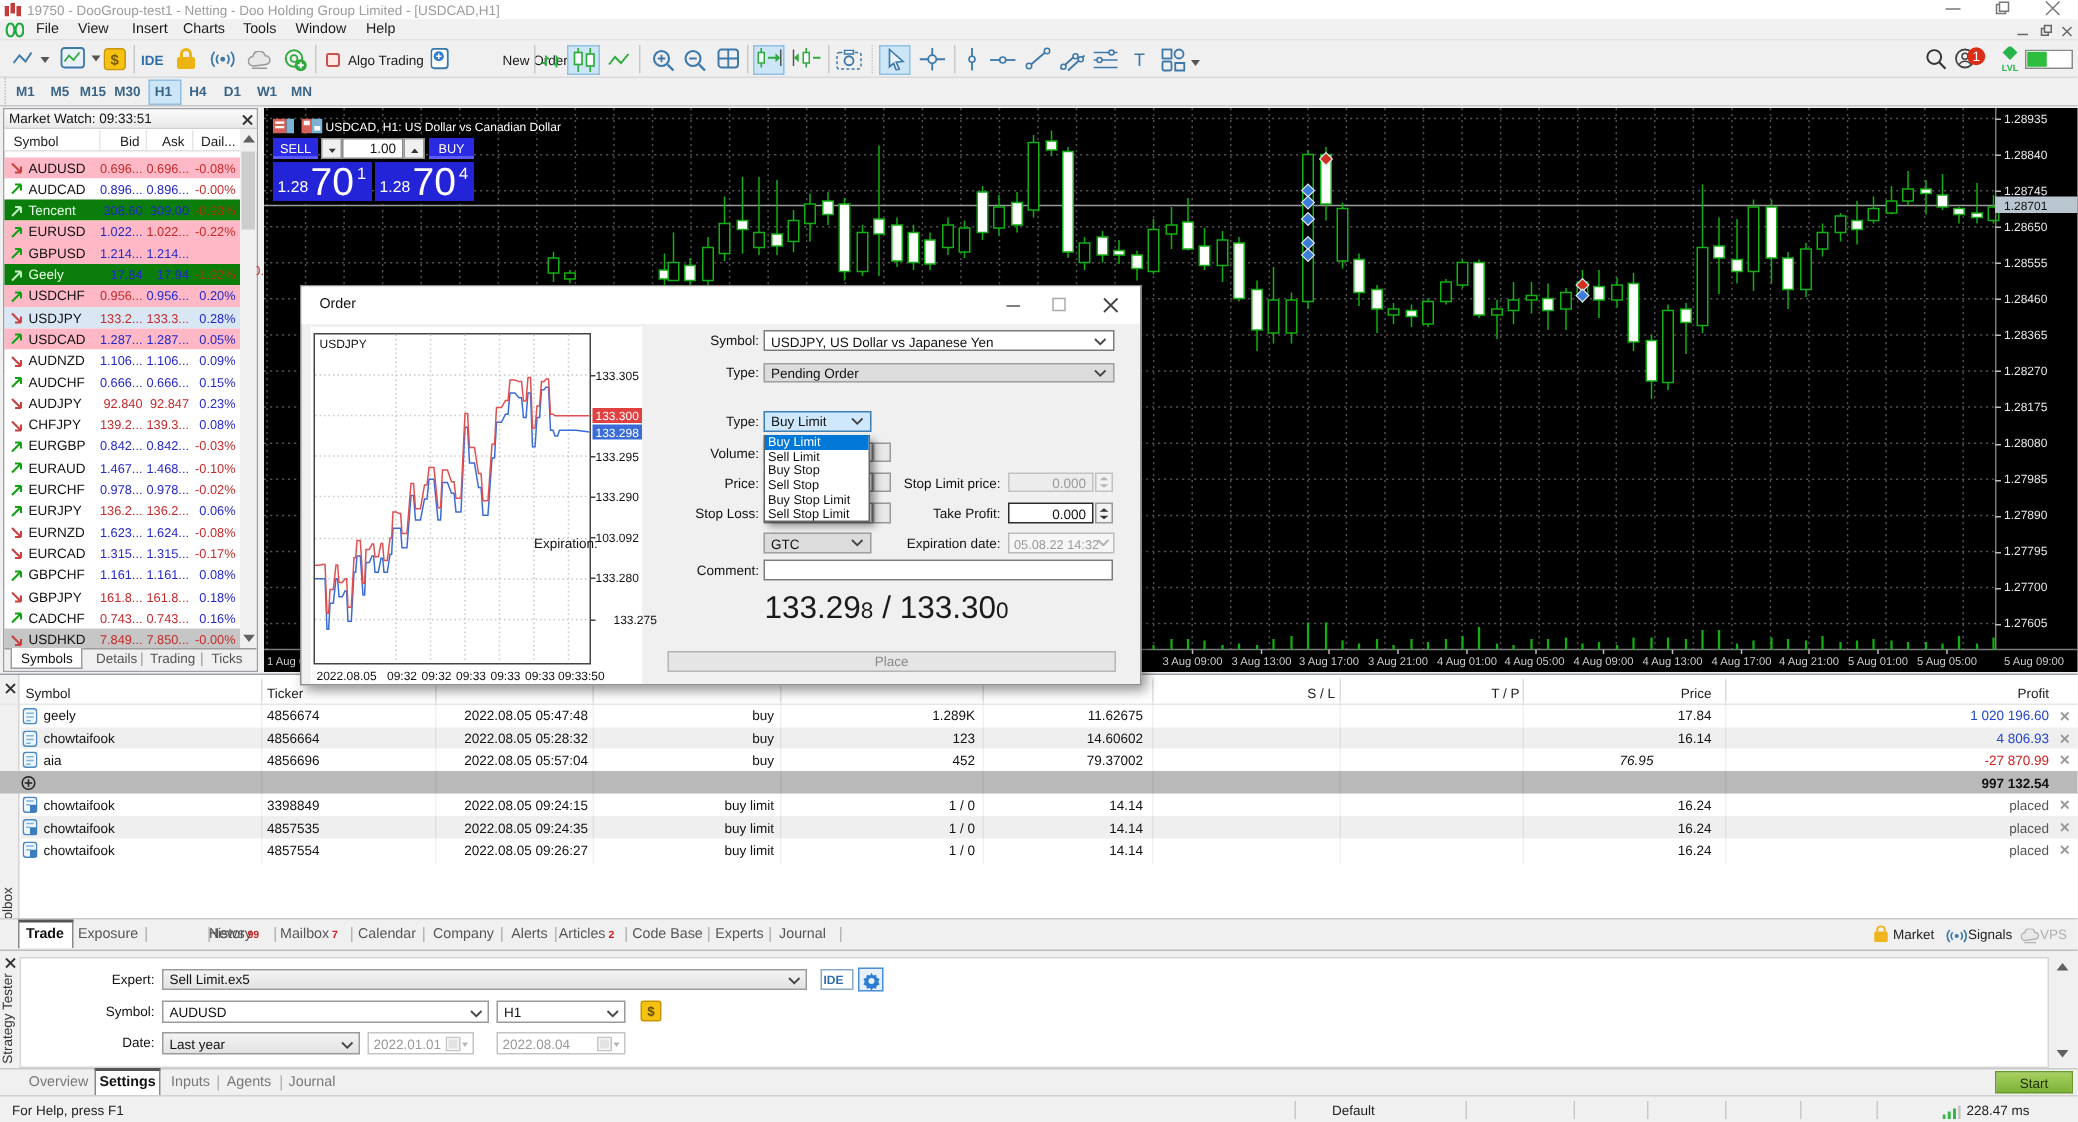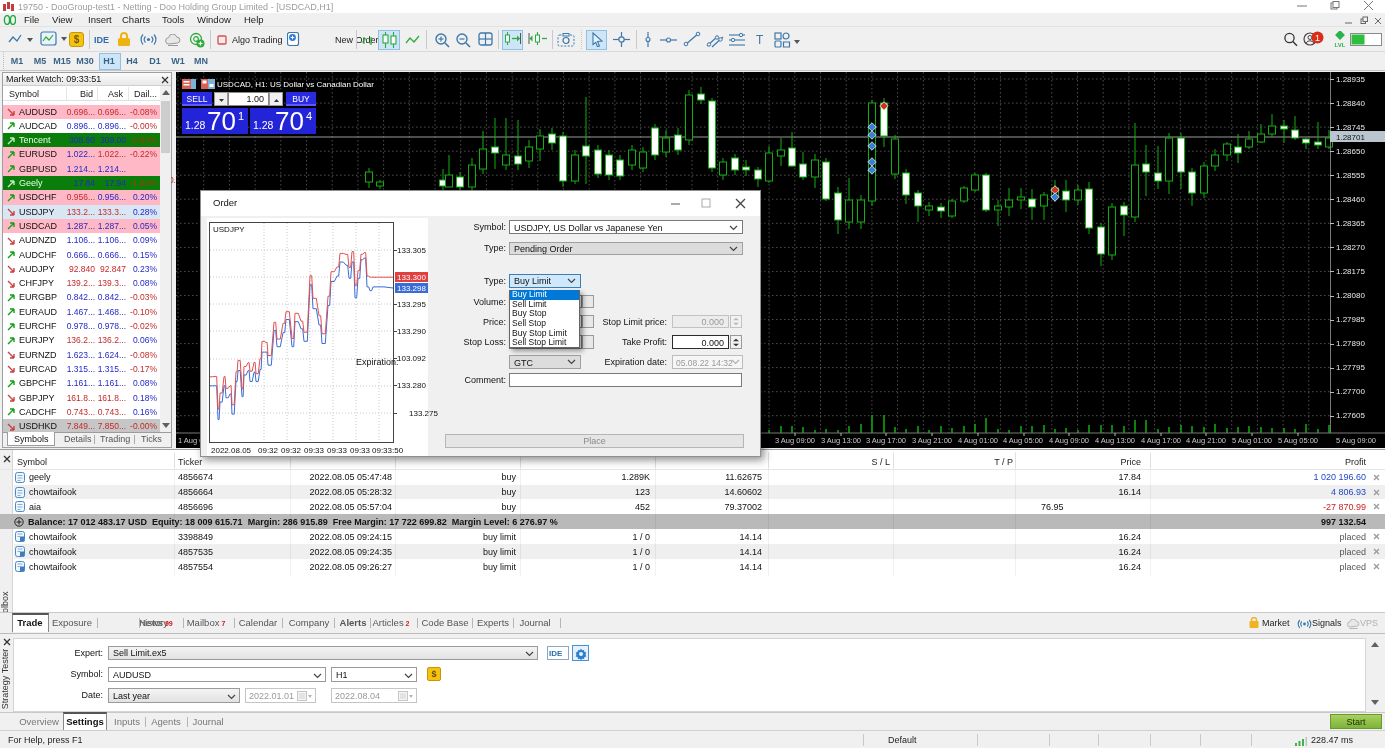--- a/index.html
+++ b/index.html
@@ -948,20 +948,21 @@
       <path d="M1 1 L4.5 4.5 L8 1" fill="none" stroke="#444" stroke-width="1.2"></path>
     </svg>
     <div class="tx" style="left:316px;top:165.5px;width:150px;text-align:right;font-size:9px;color:#111;">Expiration date:</div>
     <div class="abs" style="left:471px;top:164px;width:71px;height:13.5px;background:#f6f6f6;border:1px solid #bcbcbc;"></div>
     <div class="tx" style="left:475px;top:167px;font-size:8.5px;color:#9a9a9a;">05.08.22 14:32</div>
     <svg class="abs" style="left:530px;top:168px" width="9" height="6">
       <path d="M1 1 L4.5 4.5 L8 1" fill="none" stroke="#b0b0b0" stroke-width="1.2"></path>
     </svg>
     <div class="tx" style="left:155px;top:183.5px;width:150px;text-align:right;font-size:9px;color:#111;">Comment:</div>
     <div class="abs" style="left:308px;top:181.5px;width:233px;height:14px;background:#fff;border:1px solid #7a7a7a;"></div>
+    <div class="tx" style="left:240px;top:203px;width:300px;text-align:center;font-size:21px;color:#1a1a1a;">133.29<span style="font-size:15px;">8</span> / 133.30<span style="font-size:15px;">0</span></div>
     <div class="abs" style="left:244px;top:243px;width:299px;height:14px;background:#e5e5e5;border:1px solid #b5b5b5;"></div>
     <div class="tx" style="left:244px;top:245px;width:299px;text-align:center;font-size:9px;color:#8a8a8a;">Place</div>
     <div class="tx" style="left:155px;top:85px;width:150px;text-align:right;font-size:9px;color:#111;">Type:</div>
     <div class="abs" style="left:308px;top:82.5px;width:72px;height:14.5px;background:#cfe8fc;border:1px solid #3d7fb5;"></div>
     <div class="tx" style="left:313px;top:85px;font-size:9px;color:#111;">Buy Limit</div>
     <svg class="abs" style="left:366px;top:87px" width="9" height="6">
       <path d="M1 1 L4.5 4.5 L8 1" fill="none" stroke="#444" stroke-width="1.2"></path>
     </svg>
     <div class="abs" style="left:308px;top:98.5px;width:71px;height:58px;background:#fff;border:1px solid #666;box-shadow:3px 3px 5px rgba(0,0,0,0.4);"></div>
     <div class="abs" style="left:309px;top:99.0px;width:69px;height:9.7px;background:#0078d7;"></div>
@@ -1037,33 +1038,32 @@
       <line x1="2.5" y1="3.5" x2="7.5" y2="3.5" stroke="#7fb2dd"></line>
       <line x1="2.5" y1="6" x2="7.5" y2="6" stroke="#7fb2dd"></line>
       <line x1="2.5" y1="8.5" x2="5.5" y2="8.5" stroke="#7fb2dd"></line>
     </svg>
     <div class="tx" style="left:29px;top:51.900000000000006px;font-size:9px;color:#111;">aia</div>
     <div class="tx" style="left:178px;top:51.900000000000006px;font-size:9px;color:#111;">4856696</div>
     <div class="tx" style="left:292px;top:51.900000000000006px;width:100px;text-align:right;font-size:9px;color:#111;">2022.08.05 05:57:04</div>
     <div class="tx" style="left:416px;top:51.900000000000006px;width:100px;text-align:right;font-size:9px;color:#111;">buy</div>
     <div class="tx" style="left:550px;top:51.900000000000006px;width:100px;text-align:right;font-size:9px;color:#111;">452</div>
     <div class="tx" style="left:662px;top:51.900000000000006px;width:100px;text-align:right;font-size:9px;color:#111;">79.37002</div>
-    <div class="tx" style="left:1041px;top:51.900000000000006px;width:100px;text-align:left;font-size:9px;color:#111;">76.95</div>
+    <div class="tx" style="left:1041px;top:51.900000000000006px;width:100px;text-align:center;font-size:9px;color:#111;font-style:italic;">76.95</div>
     <div class="tx" style="left:1166px;top:51.900000000000006px;width:200px;text-align:right;font-size:9px;color:#d02020;">-27 870.99</div>
     <svg class="abs" style="left:1373px;top:53.400000000000006px" width="7" height="7">
       <line x1="1" y1="1" x2="6" y2="6" stroke="#999" stroke-width="1.2"></line>
       <line x1="6" y1="1" x2="1" y2="6" stroke="#999" stroke-width="1.2"></line>
     </svg>
     <div class="abs" style="left:0;top:64.30000000000001px;width:1385px;height:14.9px;background:#b9b9b9;"></div>
     <svg class="abs" style="left:14px;top:67.30000000000001px" width="10" height="10">
       <circle cx="5" cy="5" r="4.2" fill="none" stroke="#222"></circle>
       <line x1="2.5" y1="5" x2="7.5" y2="5" stroke="#222"></line>
       <line x1="5" y1="2.5" x2="5" y2="7.5" stroke="#222"></line>
     </svg>
-    <div class="tx" style="left:28px;top:66.80000000000001px;font-size:9px;font-weight:bold;color:#111;">Balance: 17 012 483.17 USD&nbsp;&nbsp;Equity: 18 009 615.71&nbsp;&nbsp;Margin: 286 915.89&nbsp;&nbsp;Free Margin: 17 722 699.82&nbsp;&nbsp;Margin Level: 6 276.97 %</div>
     <div class="tx" style="left:1246px;top:66.80000000000001px;width:120px;text-align:right;font-size:9px;font-weight:bold;color:#111;">997 132.54</div>
     <svg class="abs" style="left:15px;top:81.2px" width="10" height="11">
       <rect x="0.5" y="0.5" width="9" height="10" rx="2" fill="#eef6fc" stroke="#4a88c8" stroke-width="1"></rect>
       <line x1="2.5" y1="3" x2="7.5" y2="3" stroke="#7fb2dd"></line>
       <line x1="2.5" y1="5.5" x2="5" y2="5.5" stroke="#7fb2dd"></line>
       <path d="M5 5.5 L9.5 5.5 L9.5 10.5 L5 10.5 z" fill="#3c7cc0"></path>
     </svg>
     <div class="tx" style="left:29px;top:81.7px;font-size:9px;color:#111;">chowtaifook</div>
     <div class="tx" style="left:178px;top:81.7px;font-size:9px;color:#111;">3398849</div>
     <div class="tx" style="left:292px;top:81.7px;width:100px;text-align:right;font-size:9px;color:#111;">2022.08.05 09:24:15</div>
@@ -1125,21 +1125,21 @@
   </div>
 <div class="abs" style="left:0;top:612px;width:1385px;height:20px;background:#f0f0f0;border-top:1px solid #c9c9c9;">
     <div class="abs" style="left:12px;top:0px;width:37px;height:19px;background:#fff;border:1px solid #888;border-top:2px solid #555;border-bottom:none;"></div>
     <div class="tx" style="left:-20px;top:4px;width:100px;text-align:center;font-size:9.5px;font-weight:bold;color:#111;">Trade</div>
     <div class="tx" style="left:22px;top:4px;width:100px;text-align:center;font-size:9.5px;font-weight:normal;color:#555;">Exposure</div>
     <div class="tx" style="left:68px;top:4px;width:100px;text-align:right;font-size:9.5px;font-weight:normal;color:#555;">History</div>
     <div class="tx" style="left:106px;top:4px;width:100px;text-align:center;font-size:9.5px;font-weight:normal;color:#555;">News<span style="font-size:7px;color:#d02020;font-weight:bold;"> 99</span></div>
     <div class="tx" style="left:156px;top:4px;width:100px;text-align:center;font-size:9.5px;font-weight:normal;color:#555;">Mailbox<span style="font-size:7px;color:#d02020;font-weight:bold;"> 7</span></div>
     <div class="tx" style="left:208px;top:4px;width:100px;text-align:center;font-size:9.5px;font-weight:normal;color:#555;">Calendar</div>
     <div class="tx" style="left:259px;top:4px;width:100px;text-align:center;font-size:9.5px;font-weight:normal;color:#555;">Company</div>
-    <div class="tx" style="left:303px;top:4px;width:100px;text-align:center;font-size:9.5px;font-weight:bold;color:#555;">Alerts</div>
+    <div class="tx" style="left:303px;top:4px;width:100px;text-align:center;font-size:9.5px;font-weight:normal;color:#555;">Alerts</div>
     <div class="tx" style="left:341px;top:4px;width:100px;text-align:center;font-size:9.5px;font-weight:normal;color:#555;">Articles<span style="font-size:7px;color:#d02020;font-weight:bold;"> 2</span></div>
     <div class="tx" style="left:395px;top:4px;width:100px;text-align:center;font-size:9.5px;font-weight:normal;color:#555;">Code Base</div>
     <div class="tx" style="left:443px;top:4px;width:100px;text-align:center;font-size:9.5px;font-weight:normal;color:#555;">Experts</div>
     <div class="tx" style="left:485px;top:4px;width:100px;text-align:center;font-size:9.5px;font-weight:normal;color:#555;">Journal</div>
     <div class="abs" style="left:97px;top:5px;width:1px;height:10px;background:#b5b5b5;"></div>
     <div class="abs" style="left:139px;top:5px;width:1px;height:10px;background:#b5b5b5;"></div>
     <div class="abs" style="left:183px;top:5px;width:1px;height:10px;background:#b5b5b5;"></div>
     <div class="abs" style="left:234px;top:5px;width:1px;height:10px;background:#b5b5b5;"></div>
     <div class="abs" style="left:282px;top:5px;width:1px;height:10px;background:#b5b5b5;"></div>
     <div class="abs" style="left:334px;top:5px;width:1px;height:10px;background:#b5b5b5;"></div>

